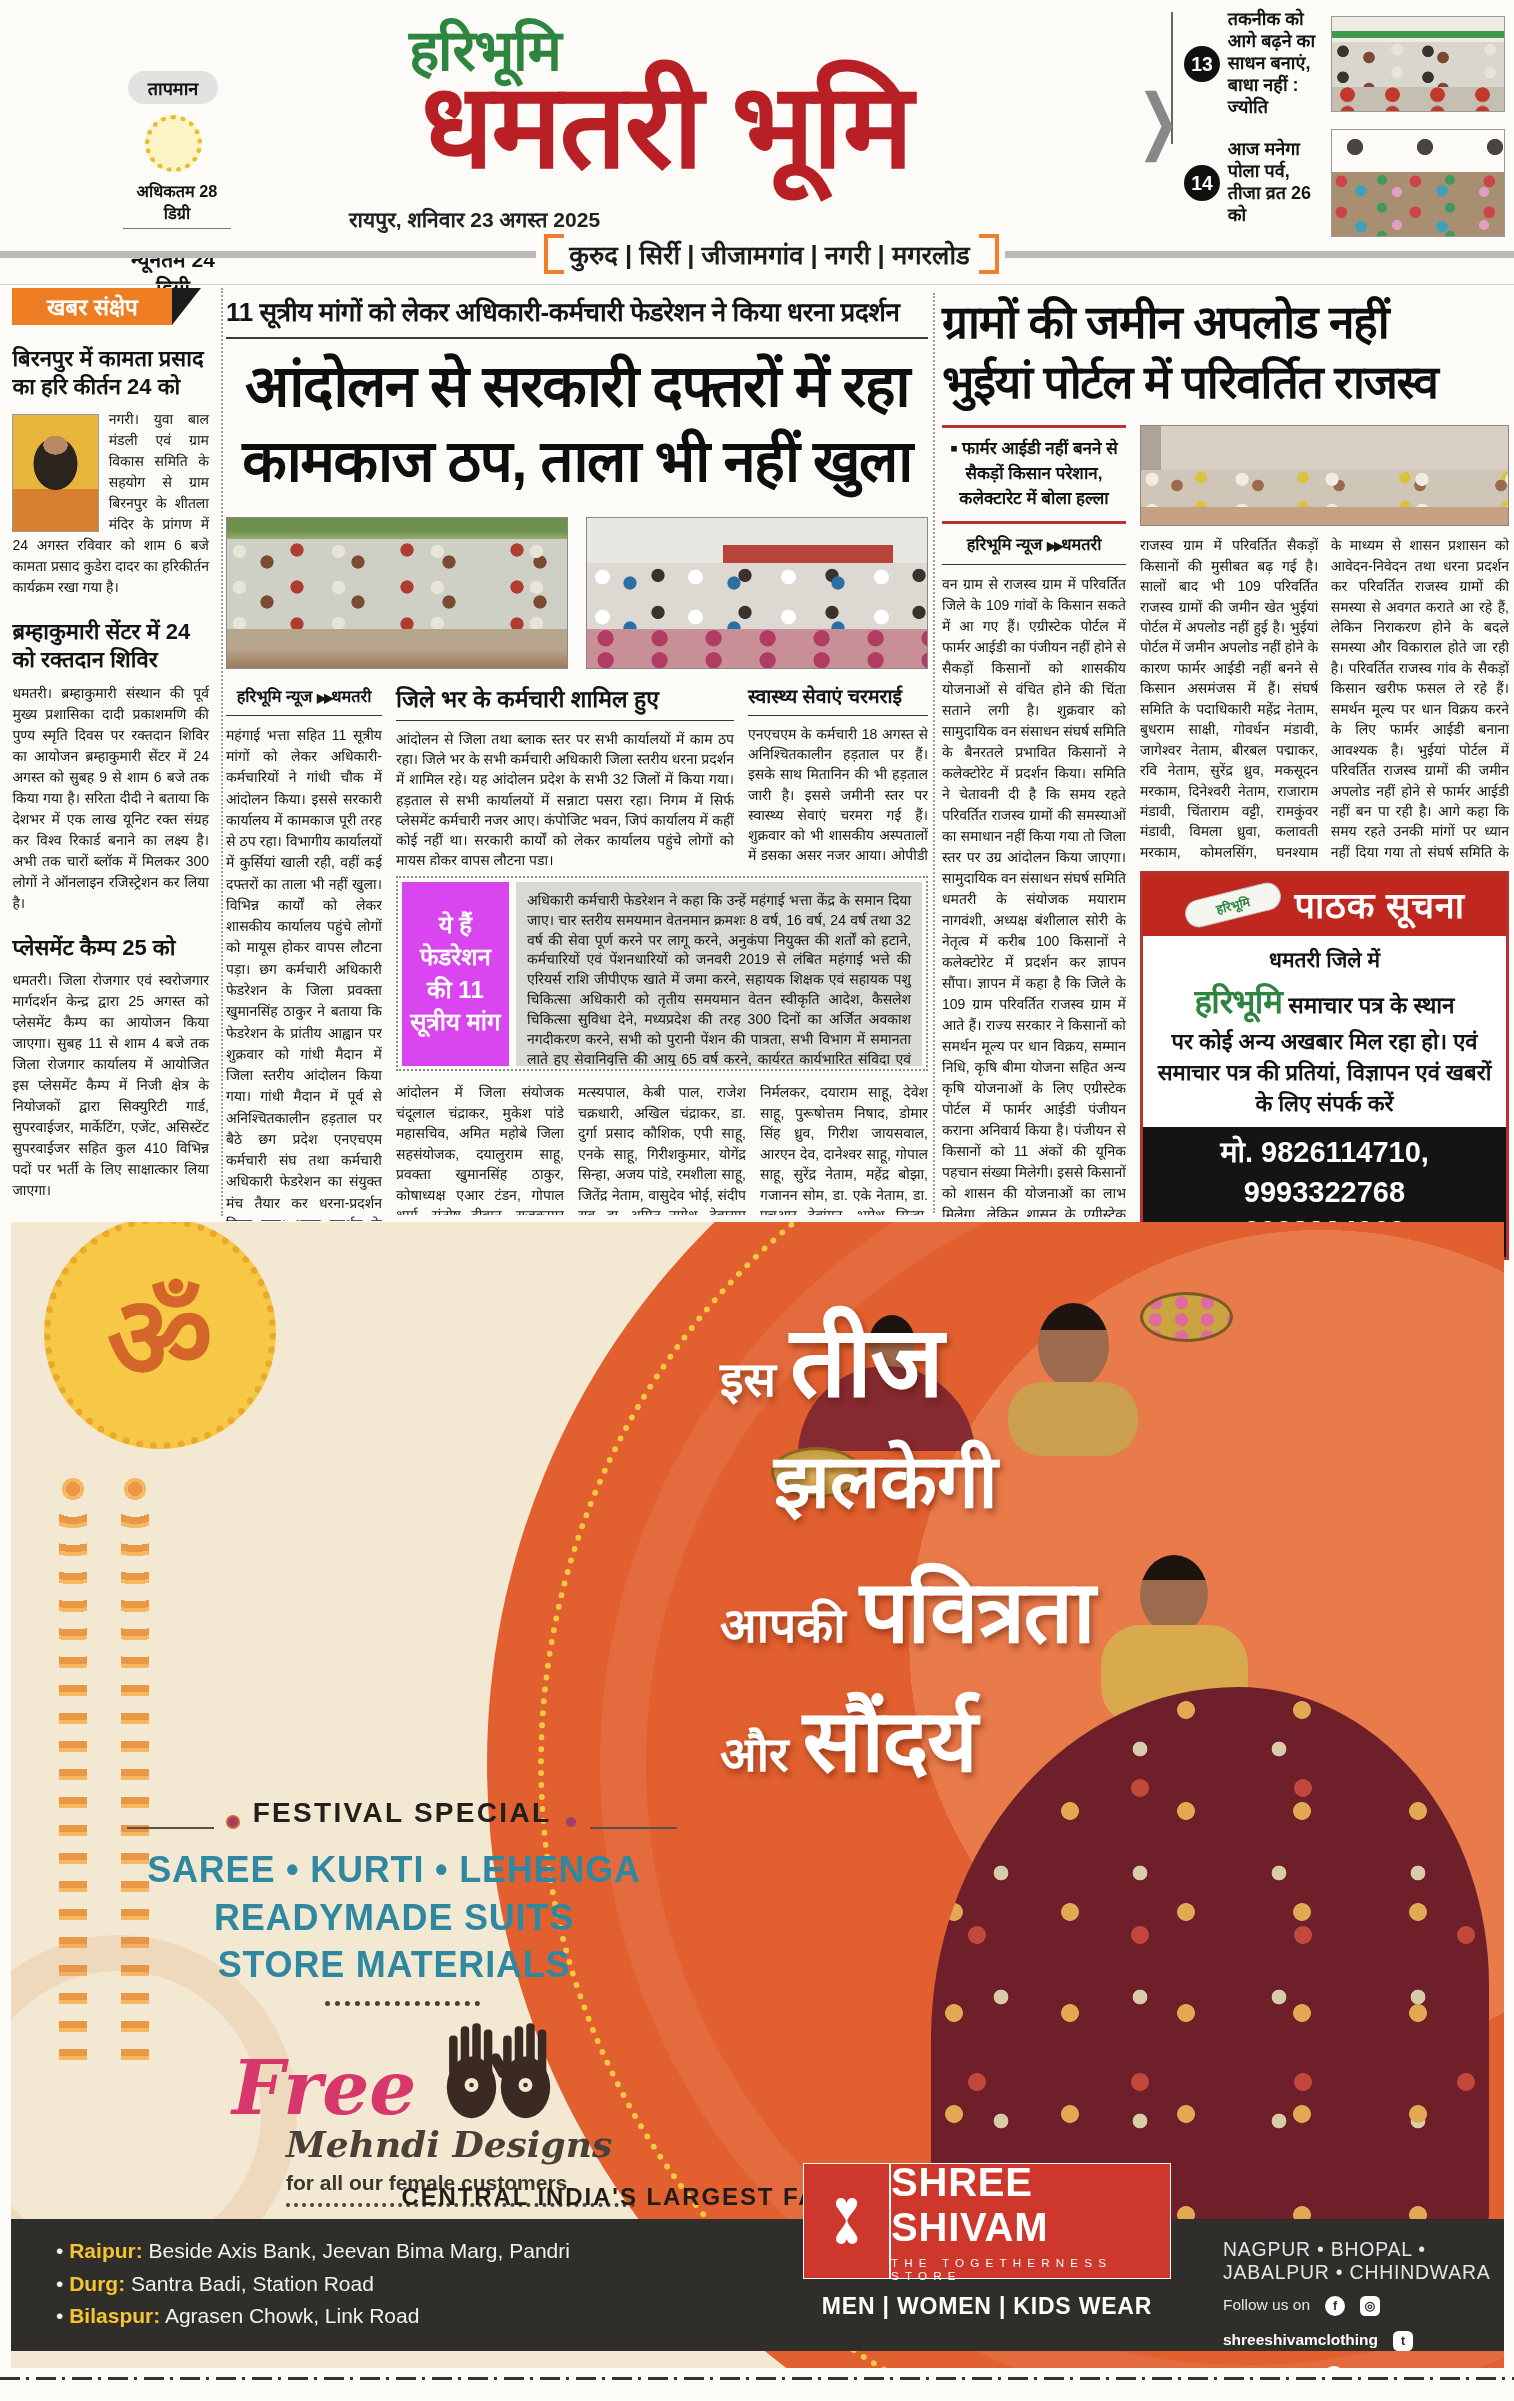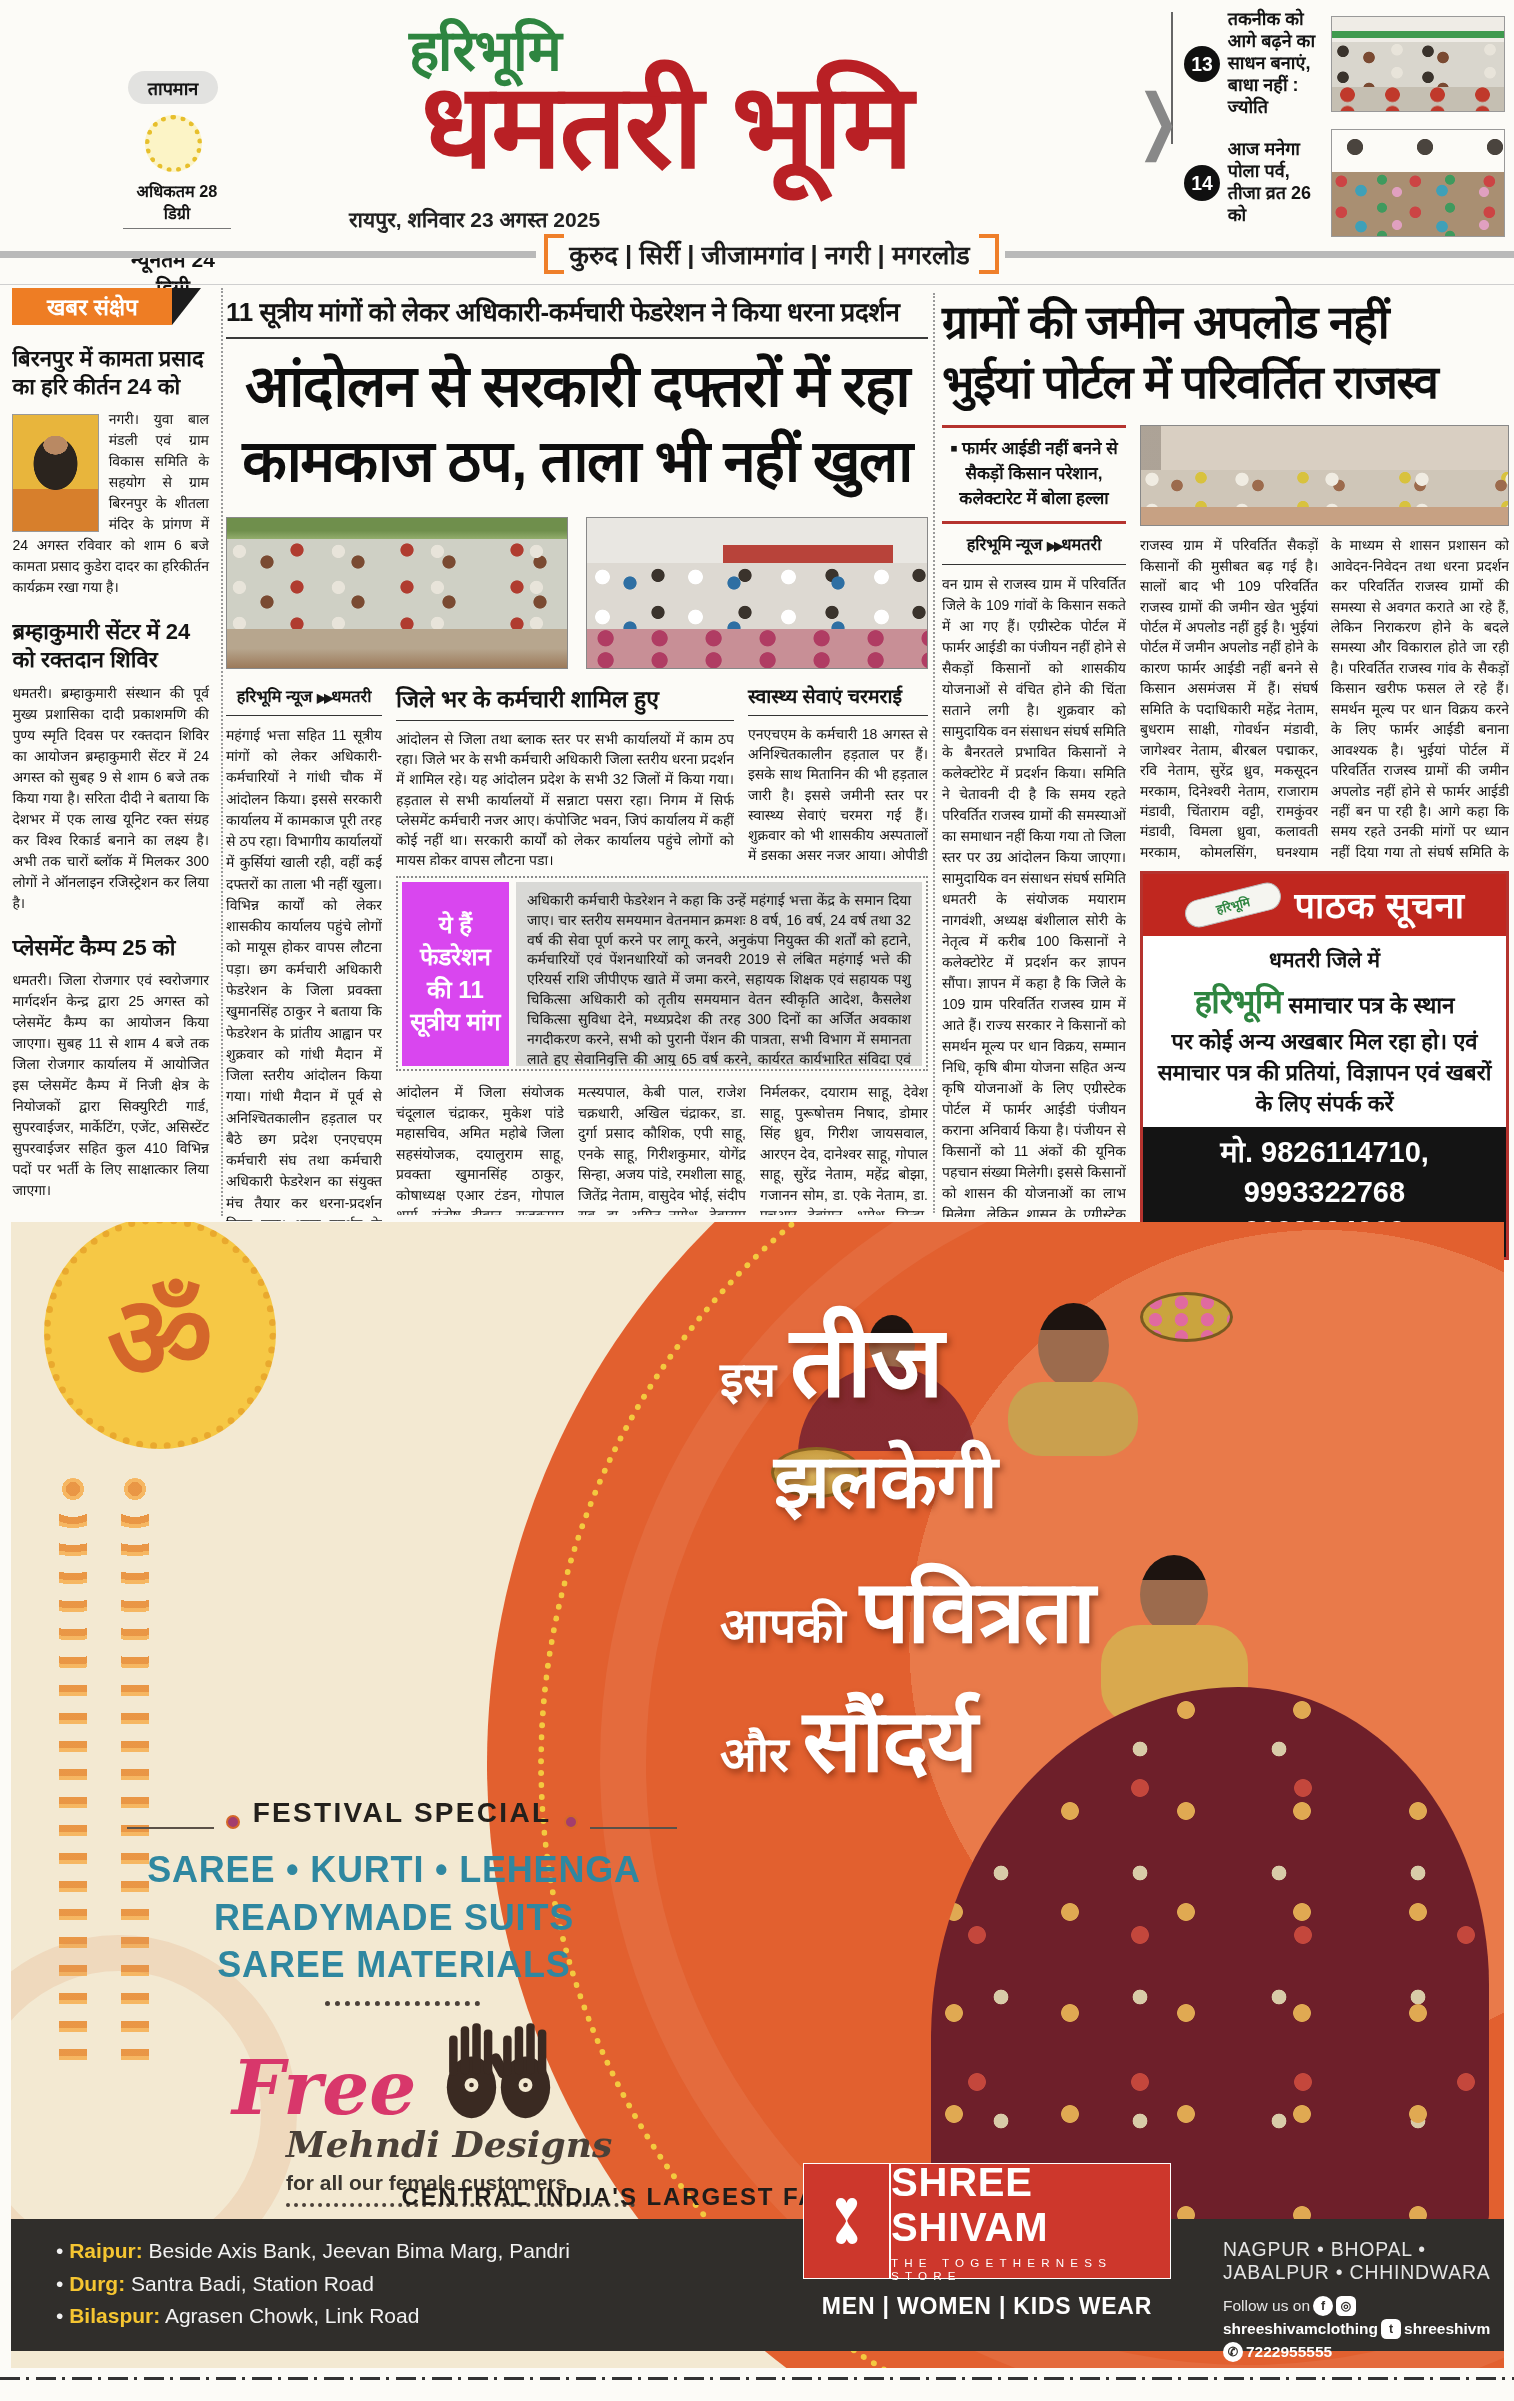--- a/index.html
+++ b/index.html
@@ -176,21 +176,21 @@
   .addr-line .city { color:#f5c531; font-weight:800; }
   .store-logo { position:absolute; left:792px; top:-56px; width:368px; height:116px; background:#cd372c; display:flex; border:0.8px solid #fff; }
   .logo-icon { width:87px; border-right:2.3px solid #fff; display:flex; flex-direction:column; align-items:center; justify-content:center; color:#fff; line-height:.6; }
   .heart { font-size:43px; } .heart.flip { transform:rotate(180deg); }
   .logo-text { flex:1; display:flex; flex-direction:column; align-items:center; justify-content:center; color:#fff; }
   .store-name { font-size:40px; font-weight:800; letter-spacing:0.8px; }
   .store-sub { font-size:11.6px; letter-spacing:6.2px; margin-top:6.2px; }
   .wear { position:absolute; left:792px; top:74px; width:368px; text-align:center; color:#fff; font-weight:800; font-size:23px; letter-spacing:0.8px; }
   .strip-right { position:absolute; left:1212px; top:18.6px; width:280px; color:#e6e6e6; }
   .cities2 { font-size:19.4px; letter-spacing:0.8px; margin-bottom:12.4px; }
-  .follow { font-size:15.5px; display:flex; align-items:center; flex-wrap:wrap; gap:3px; margin-bottom:25px; }
+  .follow { font-size:15.5px; display:flex; align-items:flex-start; flex-wrap:wrap; gap:15px; margin-bottom:25px; }
   .sic { display:inline-flex; width:20px; height:20px; border-radius:5.4px; background:#fff; color:#302e2b; align-items:center; justify-content:center; font-weight:800; font-size:12.4px; }
   .sic.round { border-radius:50%; }
   .handle { font-weight:800; color:#fff; }
 
   .cutline { position:absolute; left:0; top:2377px; width:1514px; height:3.1px;
     background:repeating-linear-gradient(90deg, #333 0 20px, transparent 20px 26px, #333 26px 29px, transparent 29px 36px); }
 </style>
 </head>
 <body>
 
@@ -399,21 +399,21 @@
       <div class="fs-line"></div>
       <div class="fs-dot"></div>
       <div class="fs-text">FESTIVAL SPECIAL</div>
       <div class="fs-dot"></div>
       <div class="fs-line"></div>
     </div>
 
     <div class="products">
       <div>SAREE • KURTI • LEHENGA</div>
       <div>READYMADE SUITS</div>
-      <div>SAREE MATERIALS</div>
+      <div>STORE MATERIALS</div>
     </div>
 
     <div class="mehndi">
       <div class="dotrow"></div>
       <div class="mehndi-top">
         <span class="free">Free</span>
         <svg class="hands" viewBox="0 0 180 140">
           <g fill="#3a2a22">
             <ellipse cx="55" cy="95" rx="32" ry="40"></ellipse>
             <rect x="26" y="28" width="11" height="52" rx="5"></rect>

